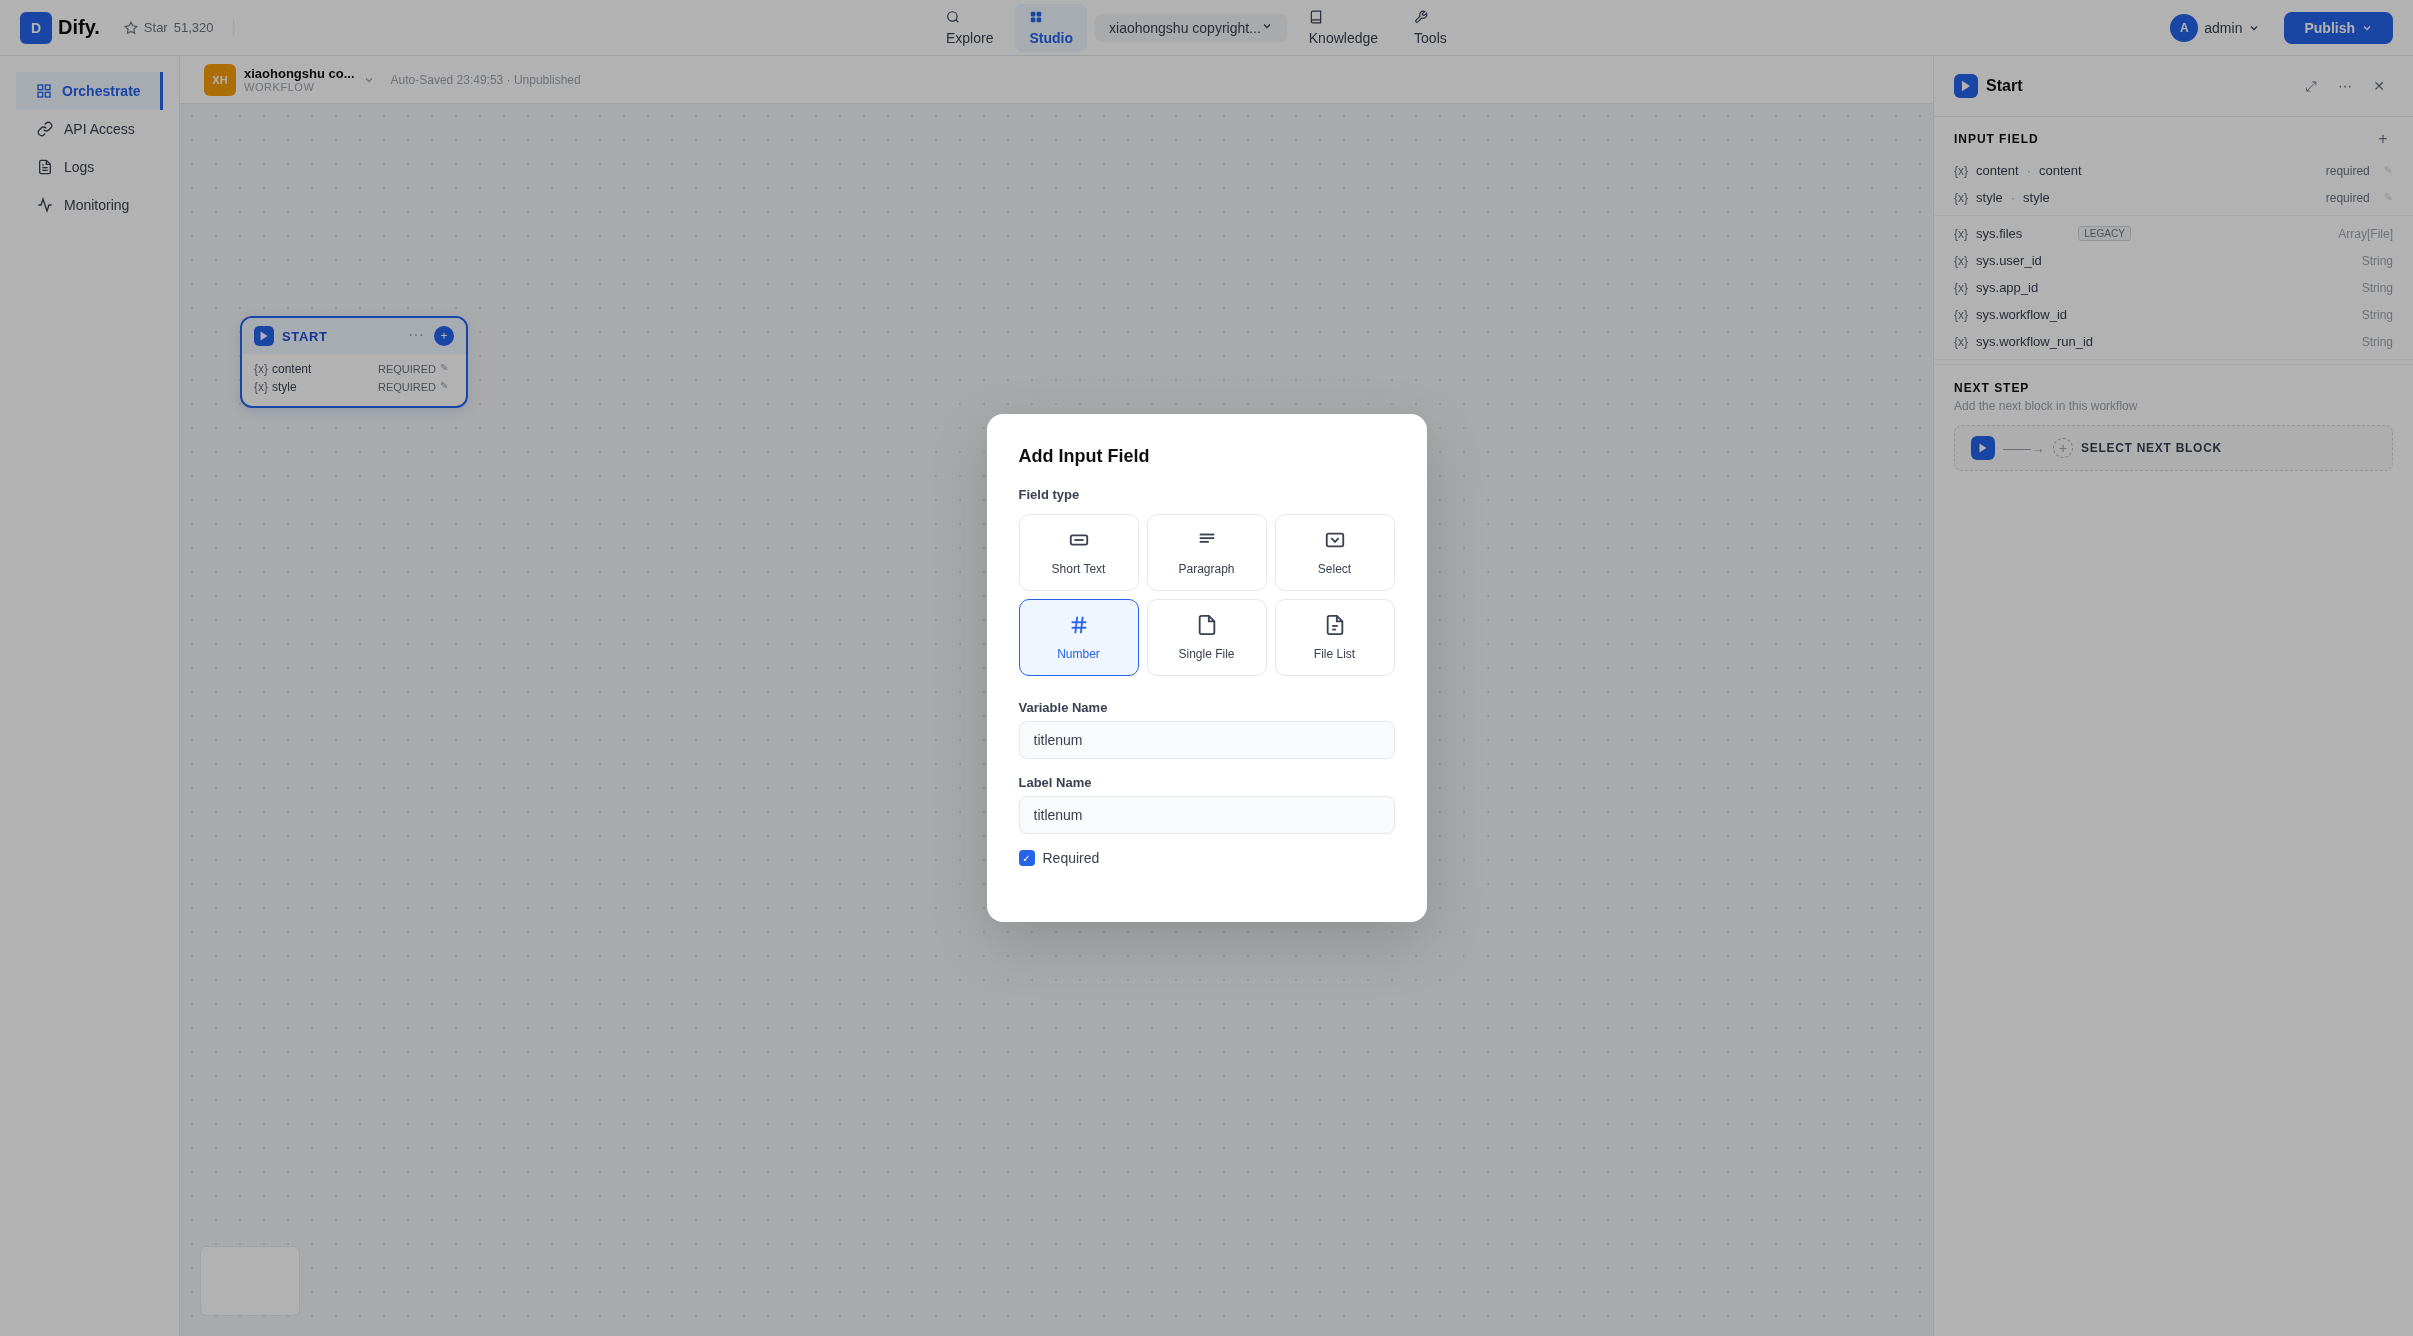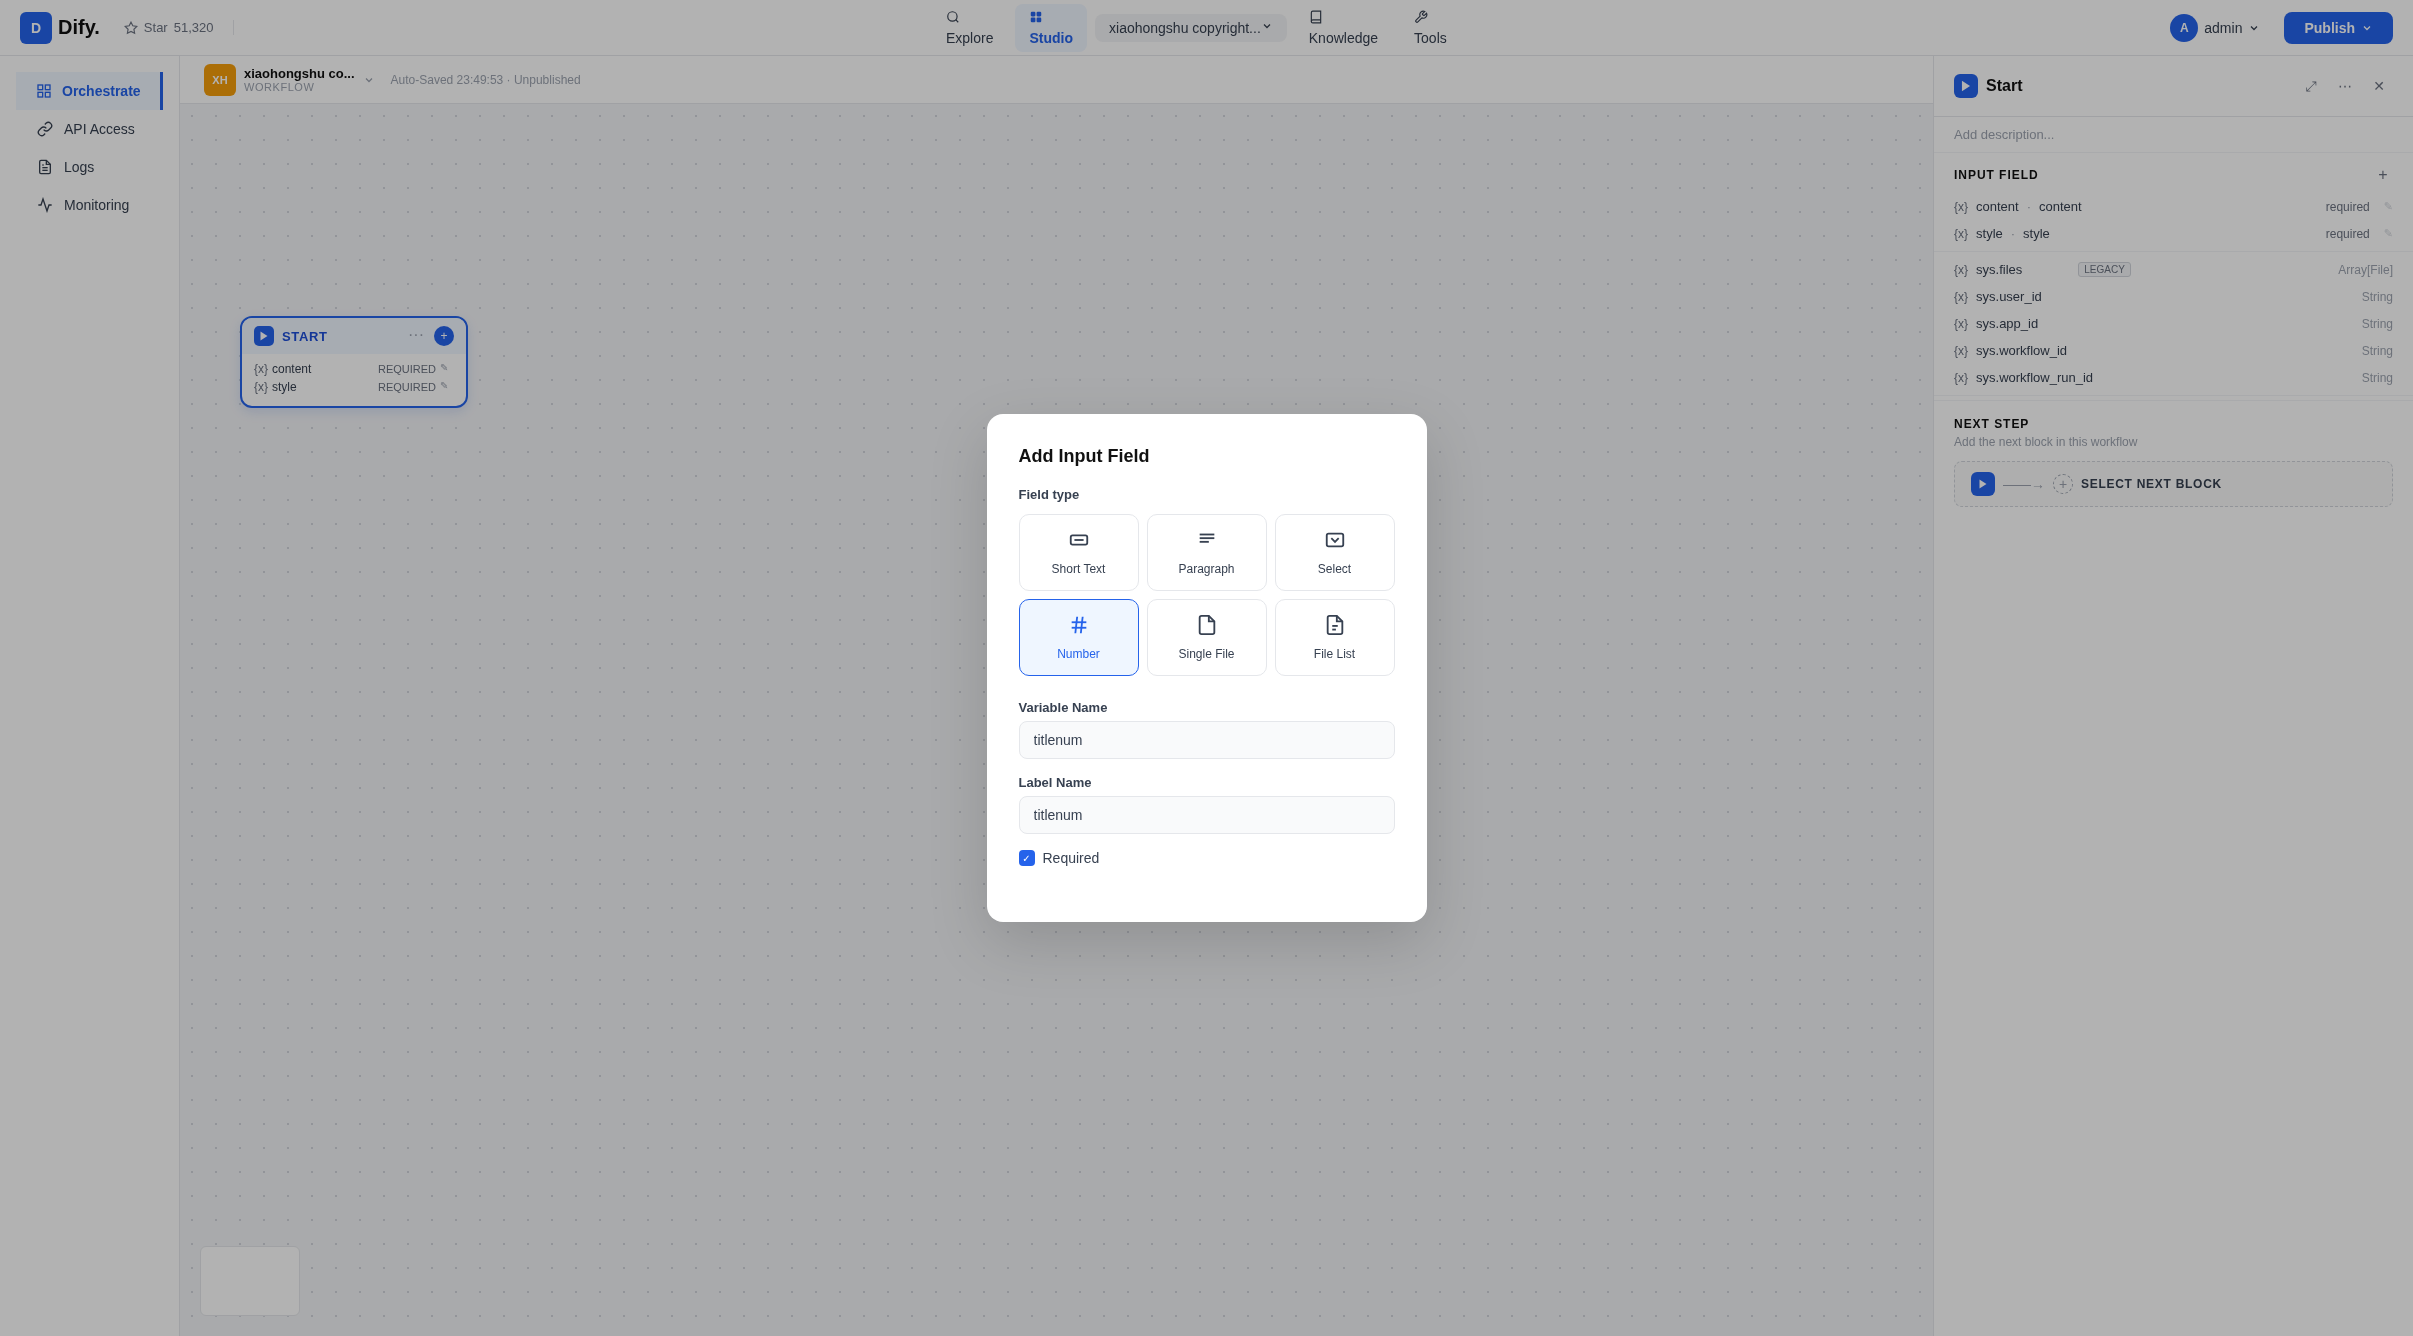--- a/index.html
+++ b/index.html
@@ -357,21 +357,20 @@
           <polygon points="5,3 19,12 5,21"></polygon>
         </svg>
     </div>
     <span class="panel-title">Start</span>
     <div class="panel-actions">
       <button class="panel-btn">⤢</button>
       <button class="panel-btn">⋯</button>
       <button class="panel-btn">✕</button>
     </div>
   </div>
-  <div class="add-desc">Add description...</div>
   <div class="section-header">
     <span class="section-title">INPUT FIELD</span>
     <button class="section-add">+</button>
   </div>
 
   <div class="input-field-row">
     <span class="var-tag">{x}</span>
     <span class="var-name">content</span>
     <span class="var-dot">·</span>
     <span class="var-value">content</span>

